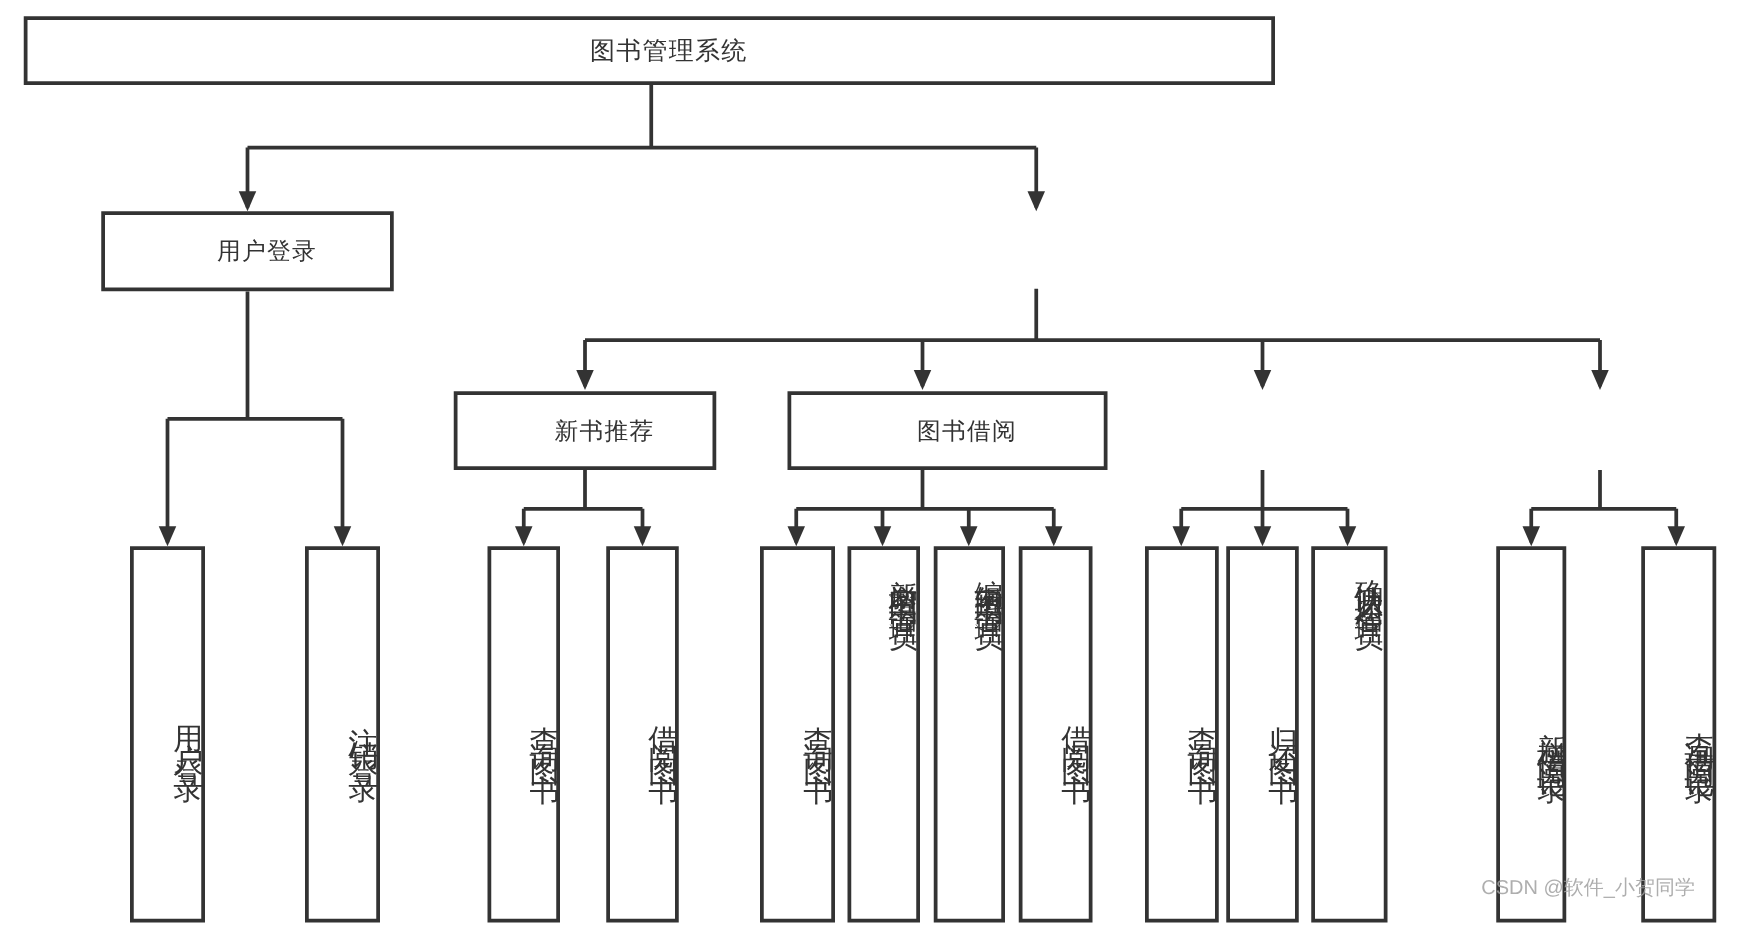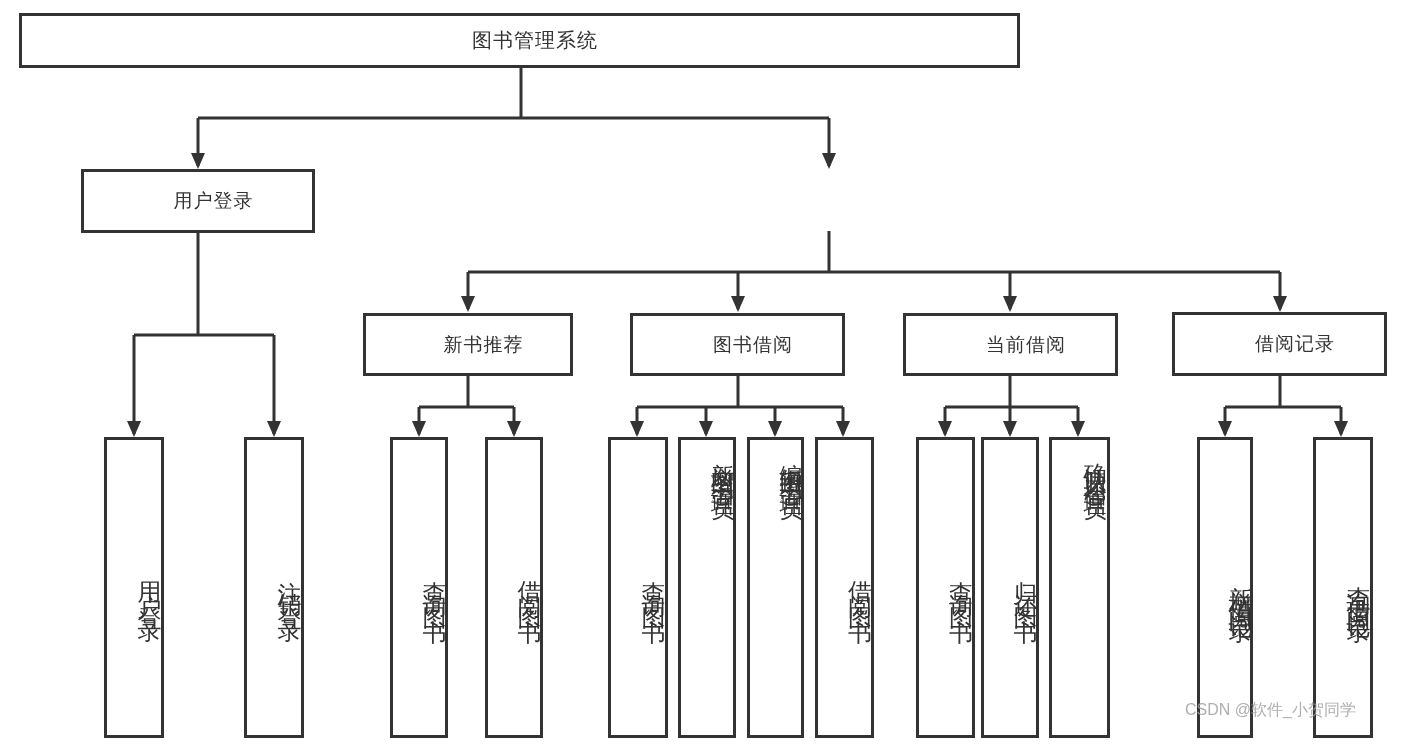--- a/index.html
+++ b/index.html
@@ -103,28 +103,22 @@
     <span>图书管理系统</span>
   </div>
 
   <div class="box h" style="left:81px;top:169px;width:234px;height:64px;">
     <span>用户登录</span>
   </div>
 
   <div class="box h" style="left:363px;top:313px;width:210px;height:63px;">
     <span>新书推荐</span>
   </div>
-  <div class="box h" style="left:630px;top:313px;width:215px;height:63px;">
+  <div class="box h" style="left:630px;top:313px;width:256px;height:63px;">
     <span>图书借阅</span>
-  </div>
-  <div class="box h" style="left:903px;top:313px;width:215px;height:63px;">
-    <span>当前借阅</span>
-  </div>
-  <div class="box h" style="left:1172px;top:312px;width:215px;height:64px;">
-    <span>借阅记录</span>
   </div>
 
   <div class="box v" style="left:104px;width:60px;">
     <span class="vtext ls4">用户登录</span>
   </div>
   <div class="box v" style="left:244px;width:60px;">
     <span class="vtext ls4">注销登录</span>
   </div>
 
   <div class="box v" style="left:390px;width:58px;">

